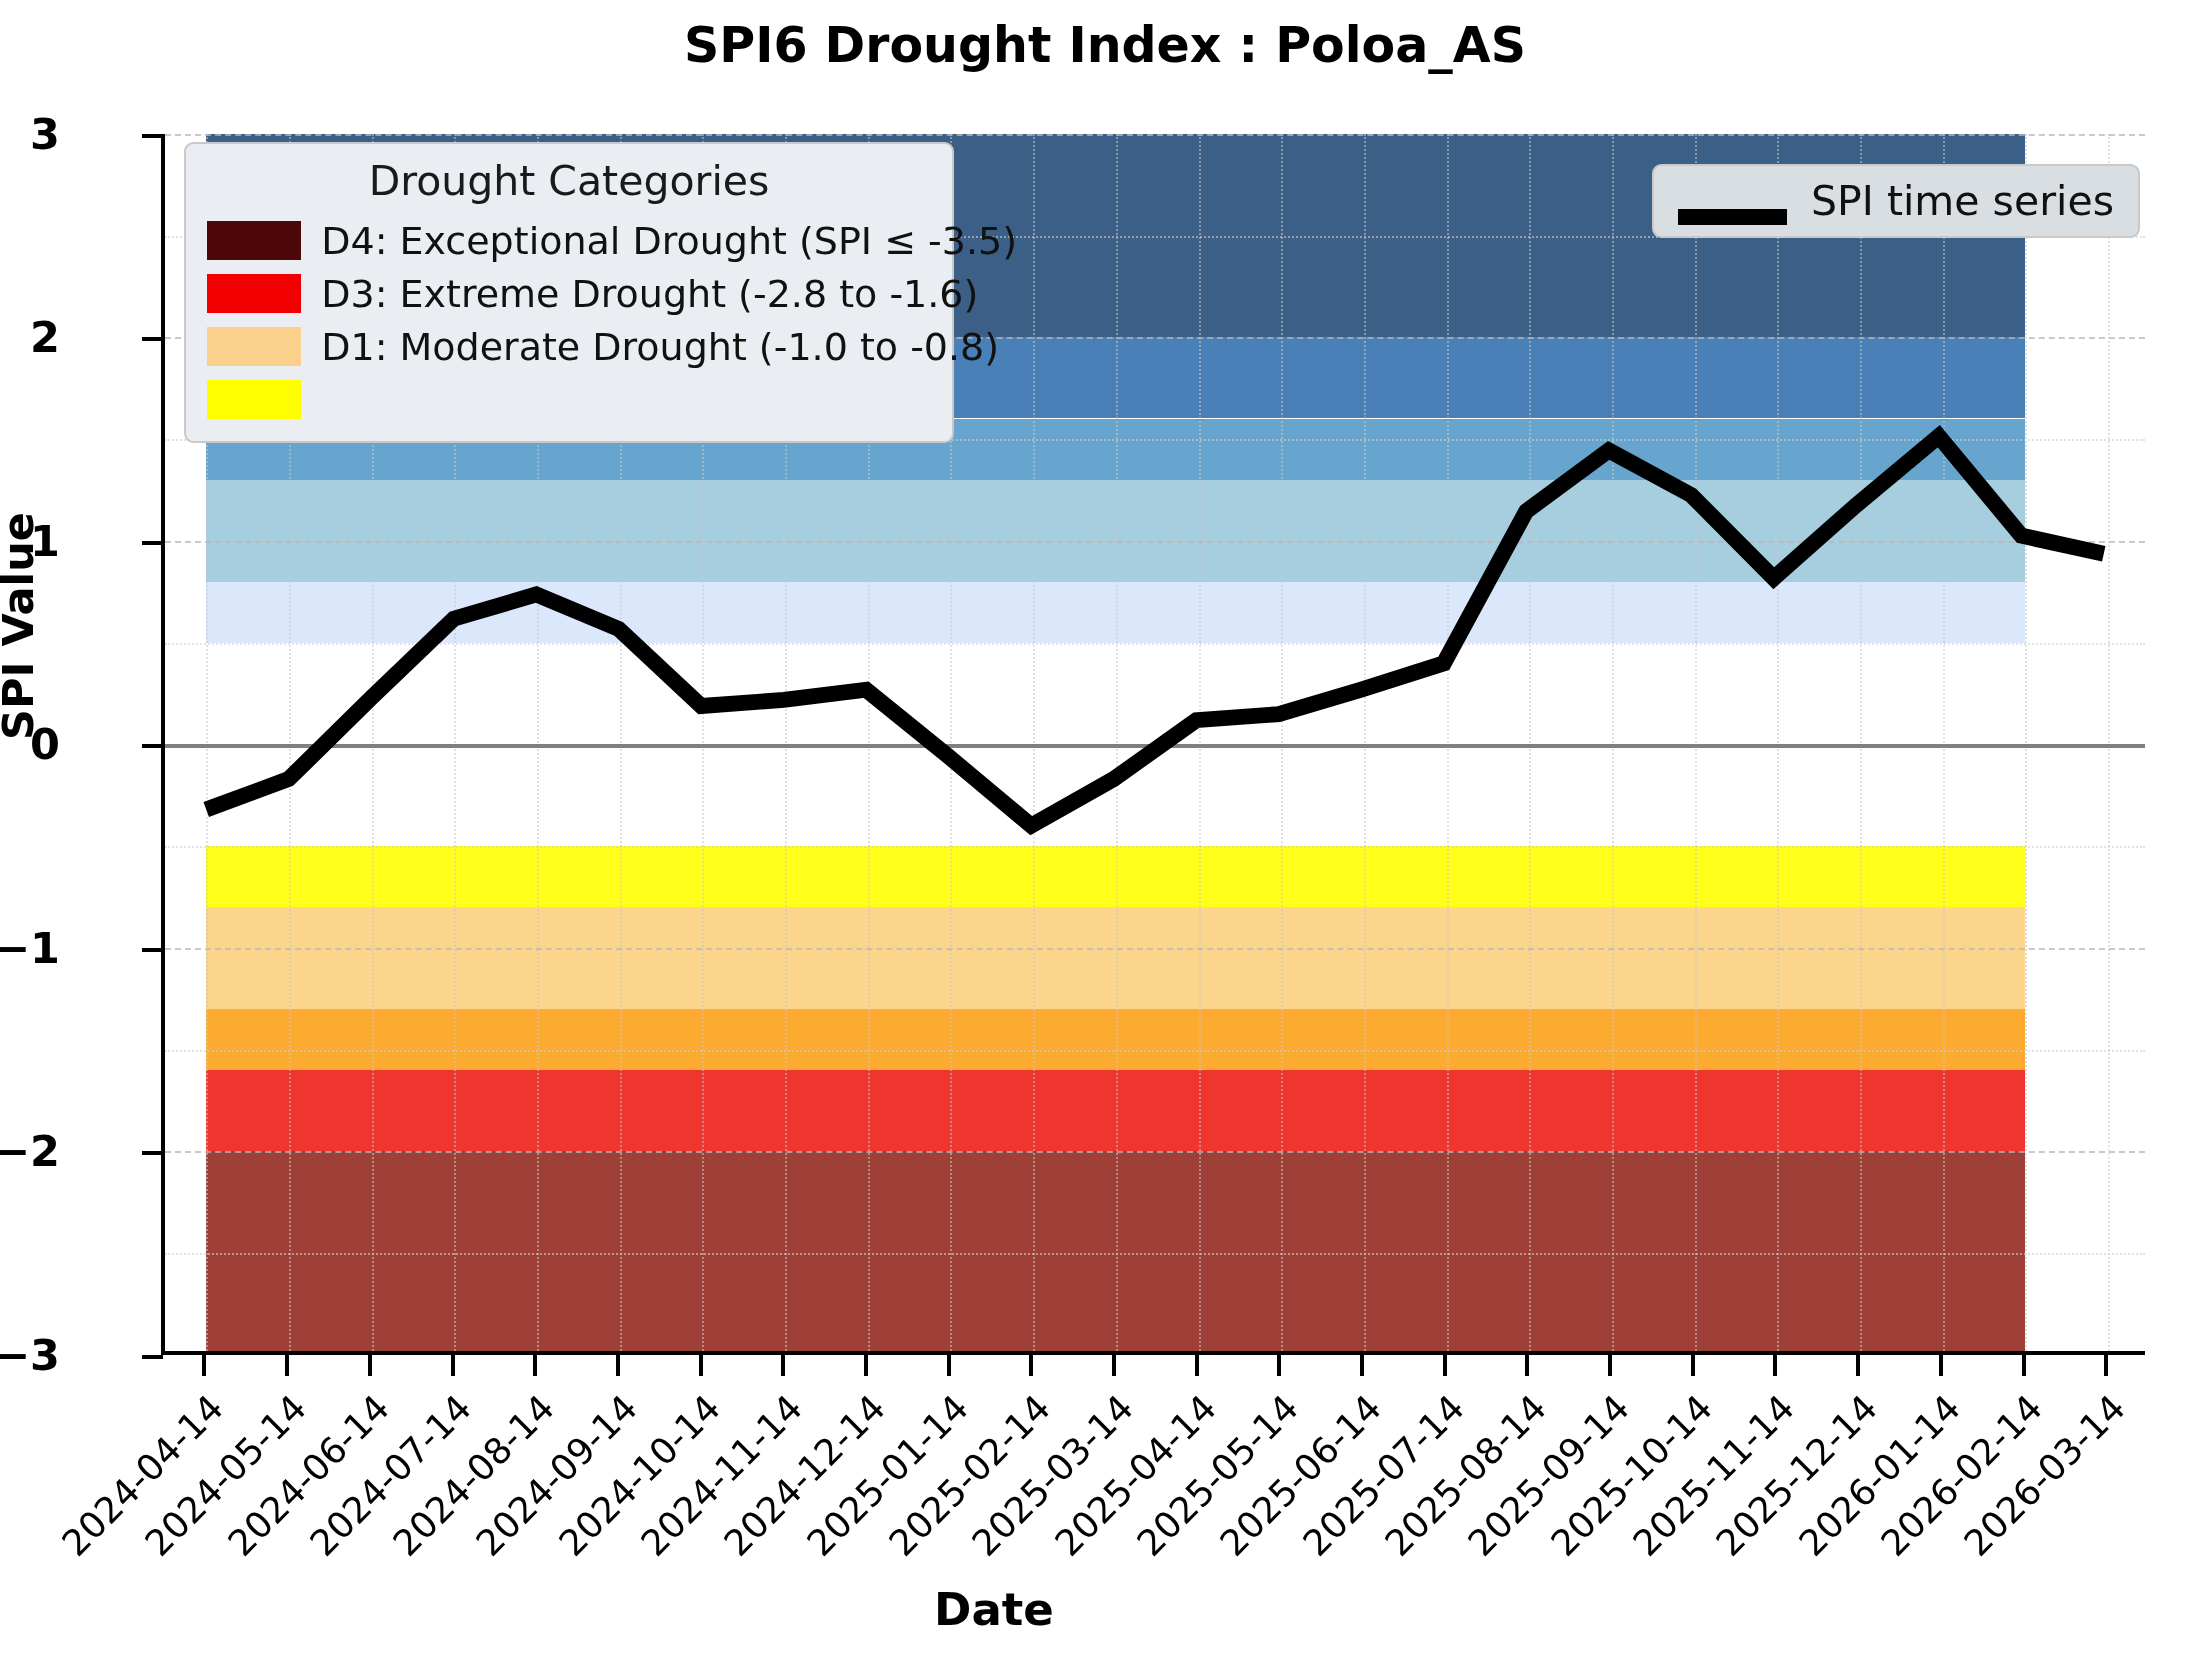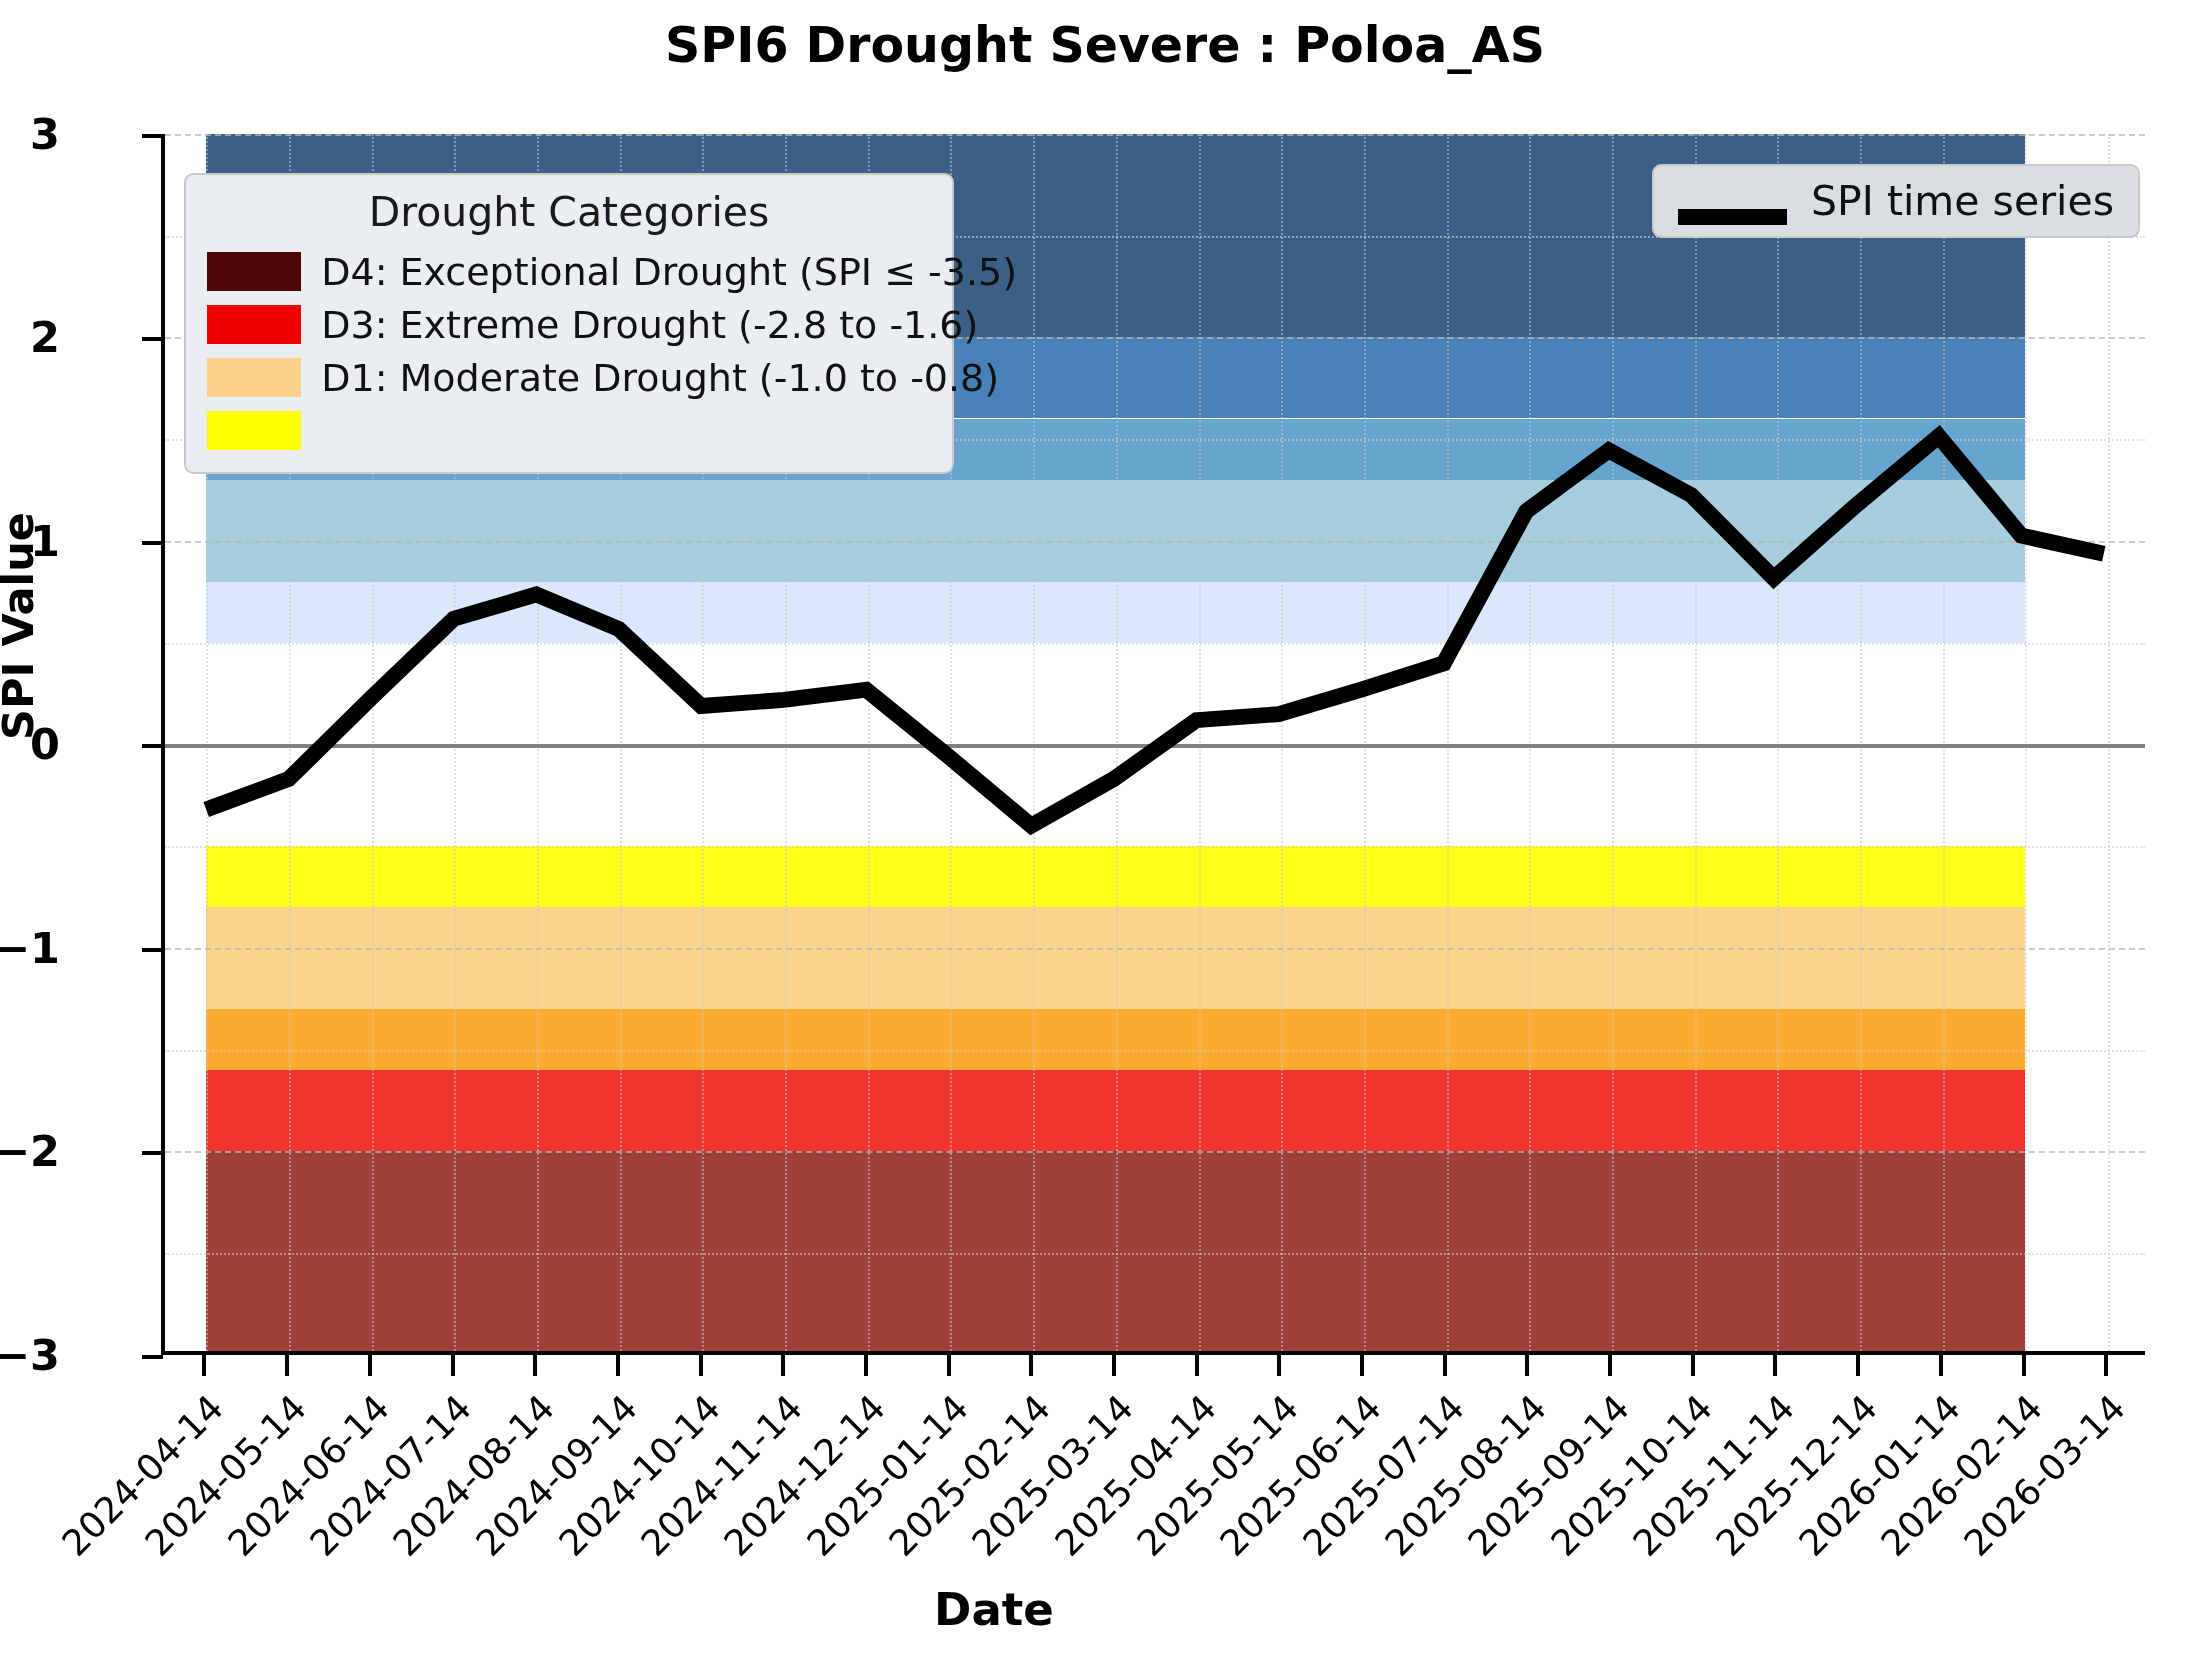--- a/index.html
+++ b/index.html
@@ -46,21 +46,21 @@
     position:absolute;top:1387px;font-size:36px;color:#000;white-space:nowrap;
     transform-origin:right top;transform:rotate(-45deg);text-align:right;
   }
   .xlabel{
     position:absolute;left:0;top:1583px;width:1988px;text-align:center;
     font-size:45px;font-weight:bold;color:#000;
   }
 
   
   .legend-cat{
-    position:absolute;left:184px;top:173px;
+    position:absolute;left:184px;top:142px;
     background:#eaeef2;border:2.8px solid #c9c9c9;border-radius:9.4px;
     padding:9.4px 20.6px 15px 20.6px;box-sizing:border-box;width:770px;
   }
   .legend-cat .lg-title{
     font-size:41px;color:#1a1a1a;text-align:center;margin:3.7px 0 9.4px 0;
   }
   .lg-row{display:flex;align-items:center;height:53px;}
   .lg-swatch{width:94px;height:39px;margin-right:20.6px;flex:none;}
   .lg-text{font-size:38px;color:#111;white-space:nowrap;}
 
@@ -70,21 +70,21 @@
     padding:11.2px 24px;box-sizing:border-box;display:flex;align-items:flex-end;
   }
   .legend-series .ls-line{width:109px;height:16px;background:#000;margin-right:24px;}
   .legend-series .ls-text{font-size:41px;color:#111;white-space:nowrap;}
 </style>
 </head>
 <body>
 
 <div class="fig">
 
-  <div class="title">SPI6 Drought Severe :  Poloa_AS</div>
+  <div class="title">SPI6 Drought Index :  Poloa_AS</div>
 
   <div class="ylabel">SPI Value</div>
 
   <div id="yticks">
       <div class="ytick" style="top: 134px;">3</div>
       <div class="ytickmark" style="top: 134px;"></div>
       <div class="ytick" style="top: 337px;">2</div>
       <div class="ytickmark" style="top: 337px;"></div>
       <div class="ytick" style="top: 541px;">1</div>
       <div class="ytickmark" style="top: 541px;"></div>

